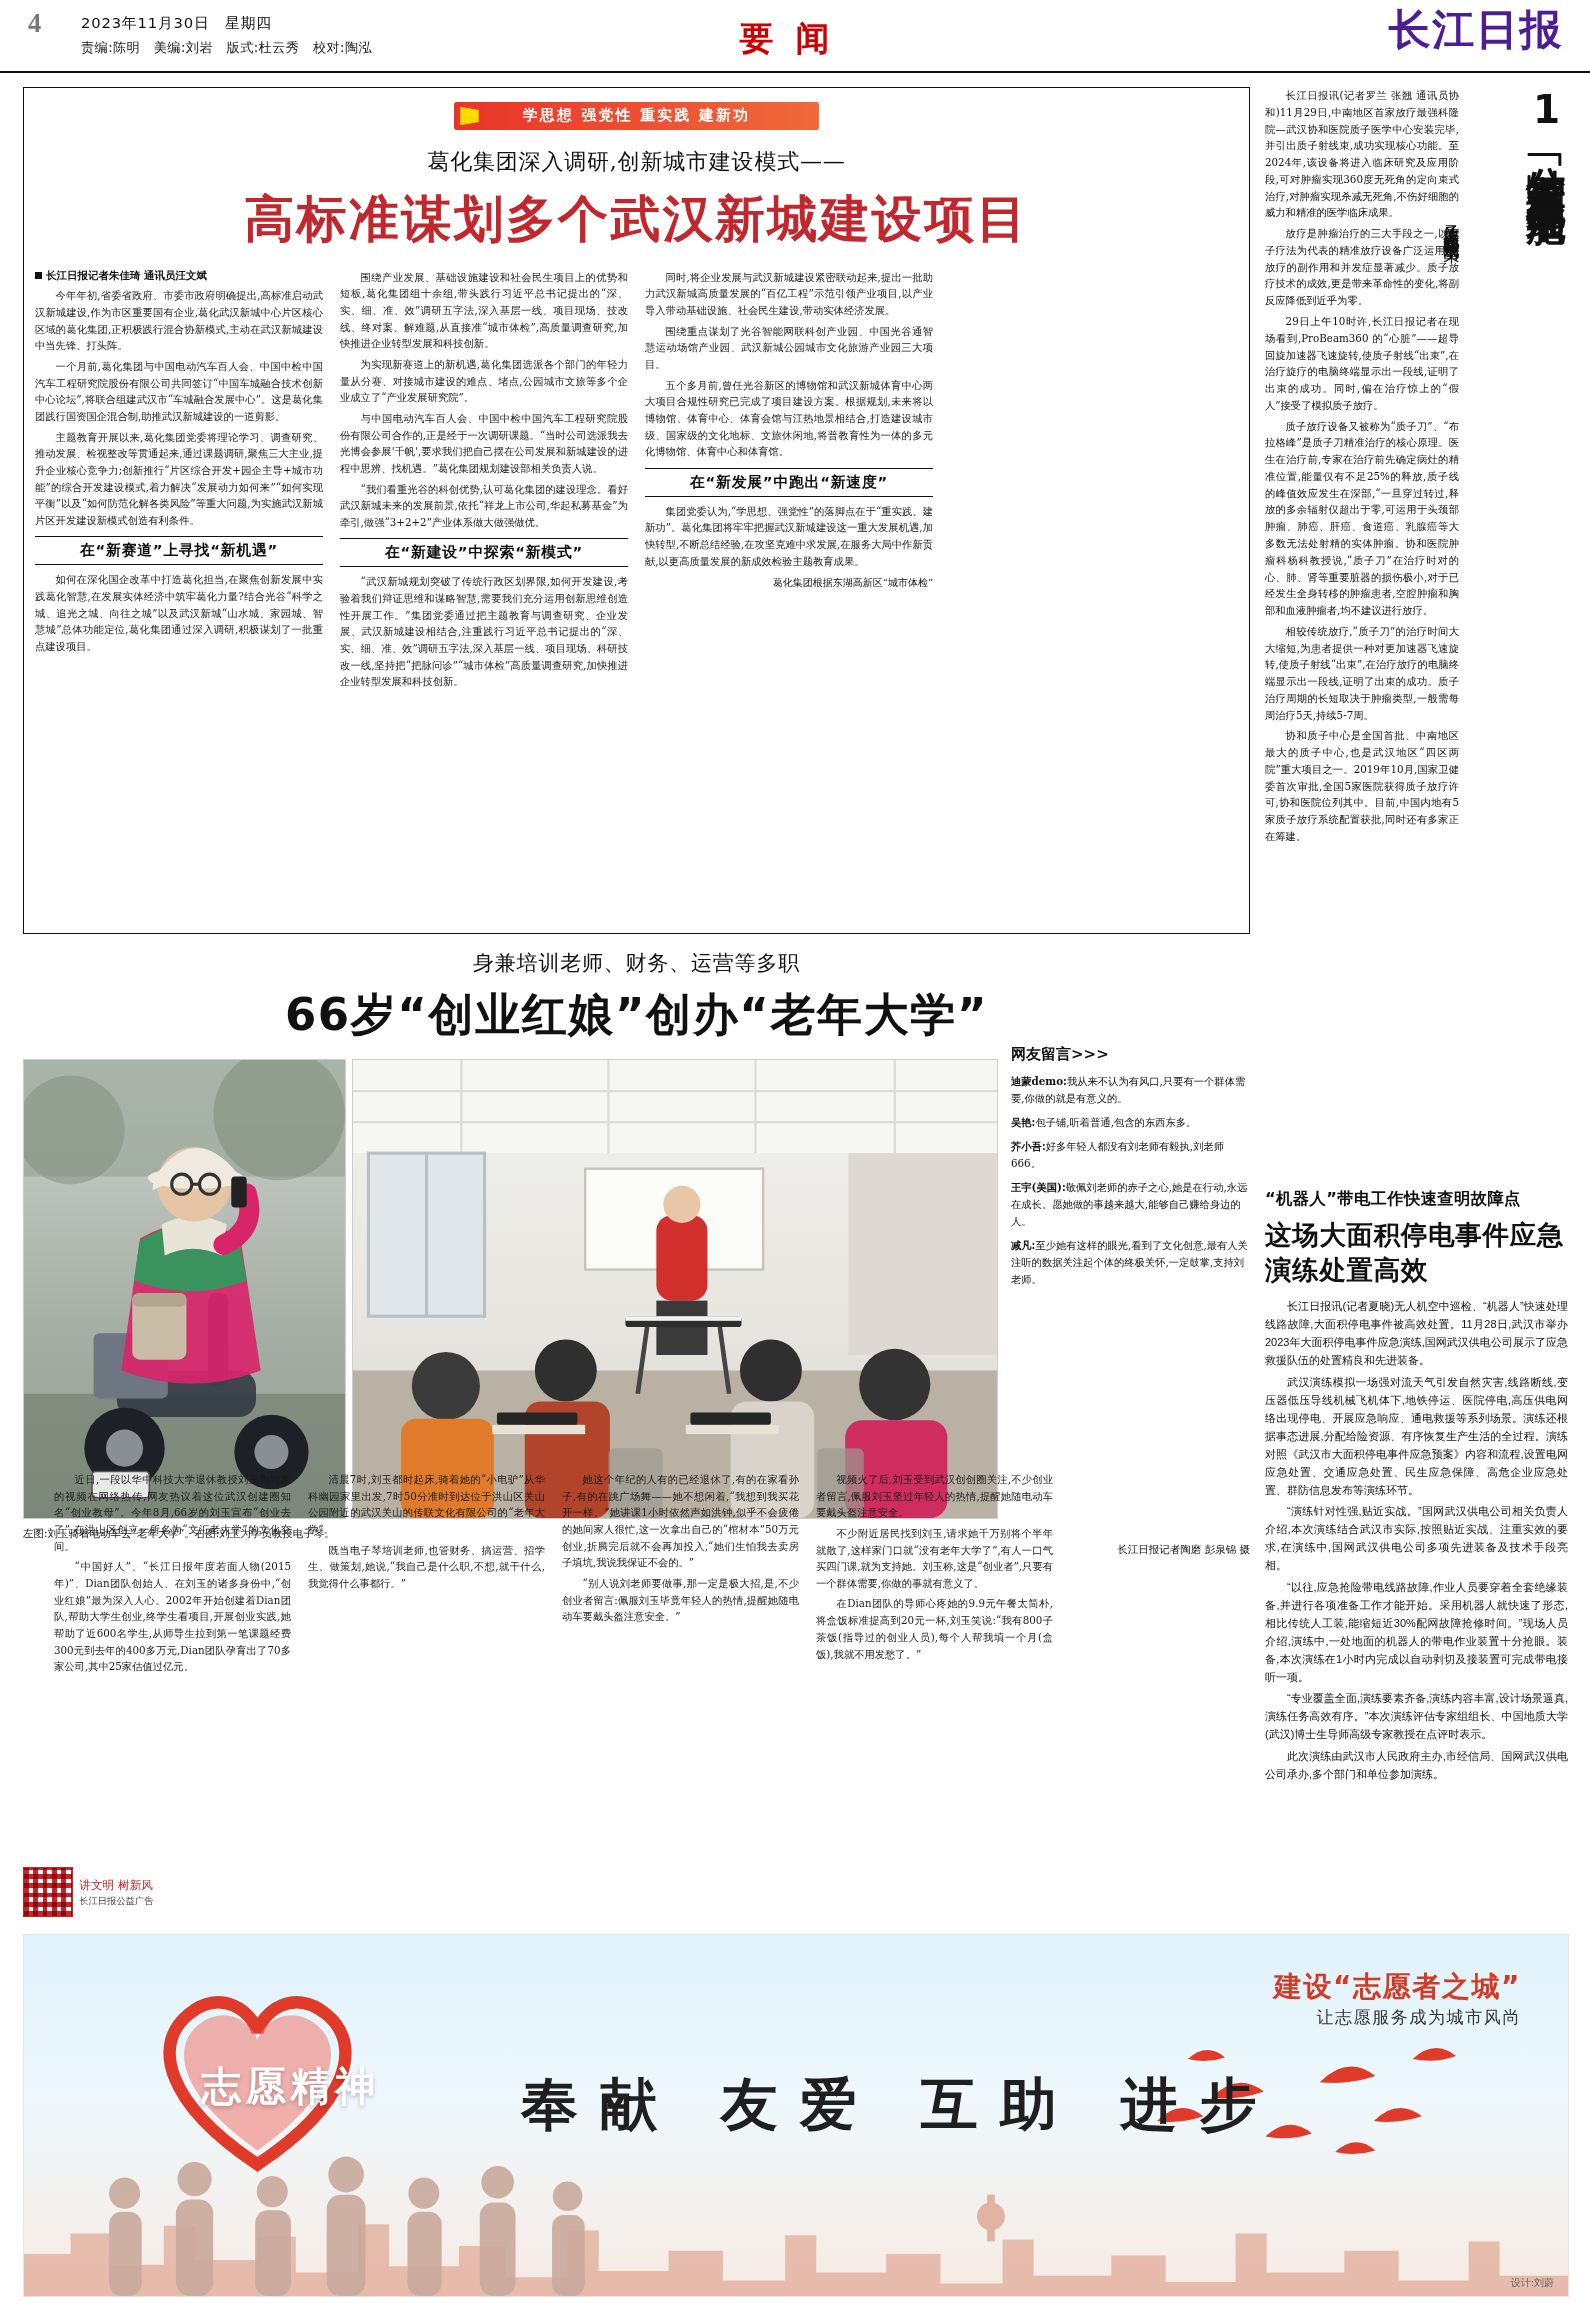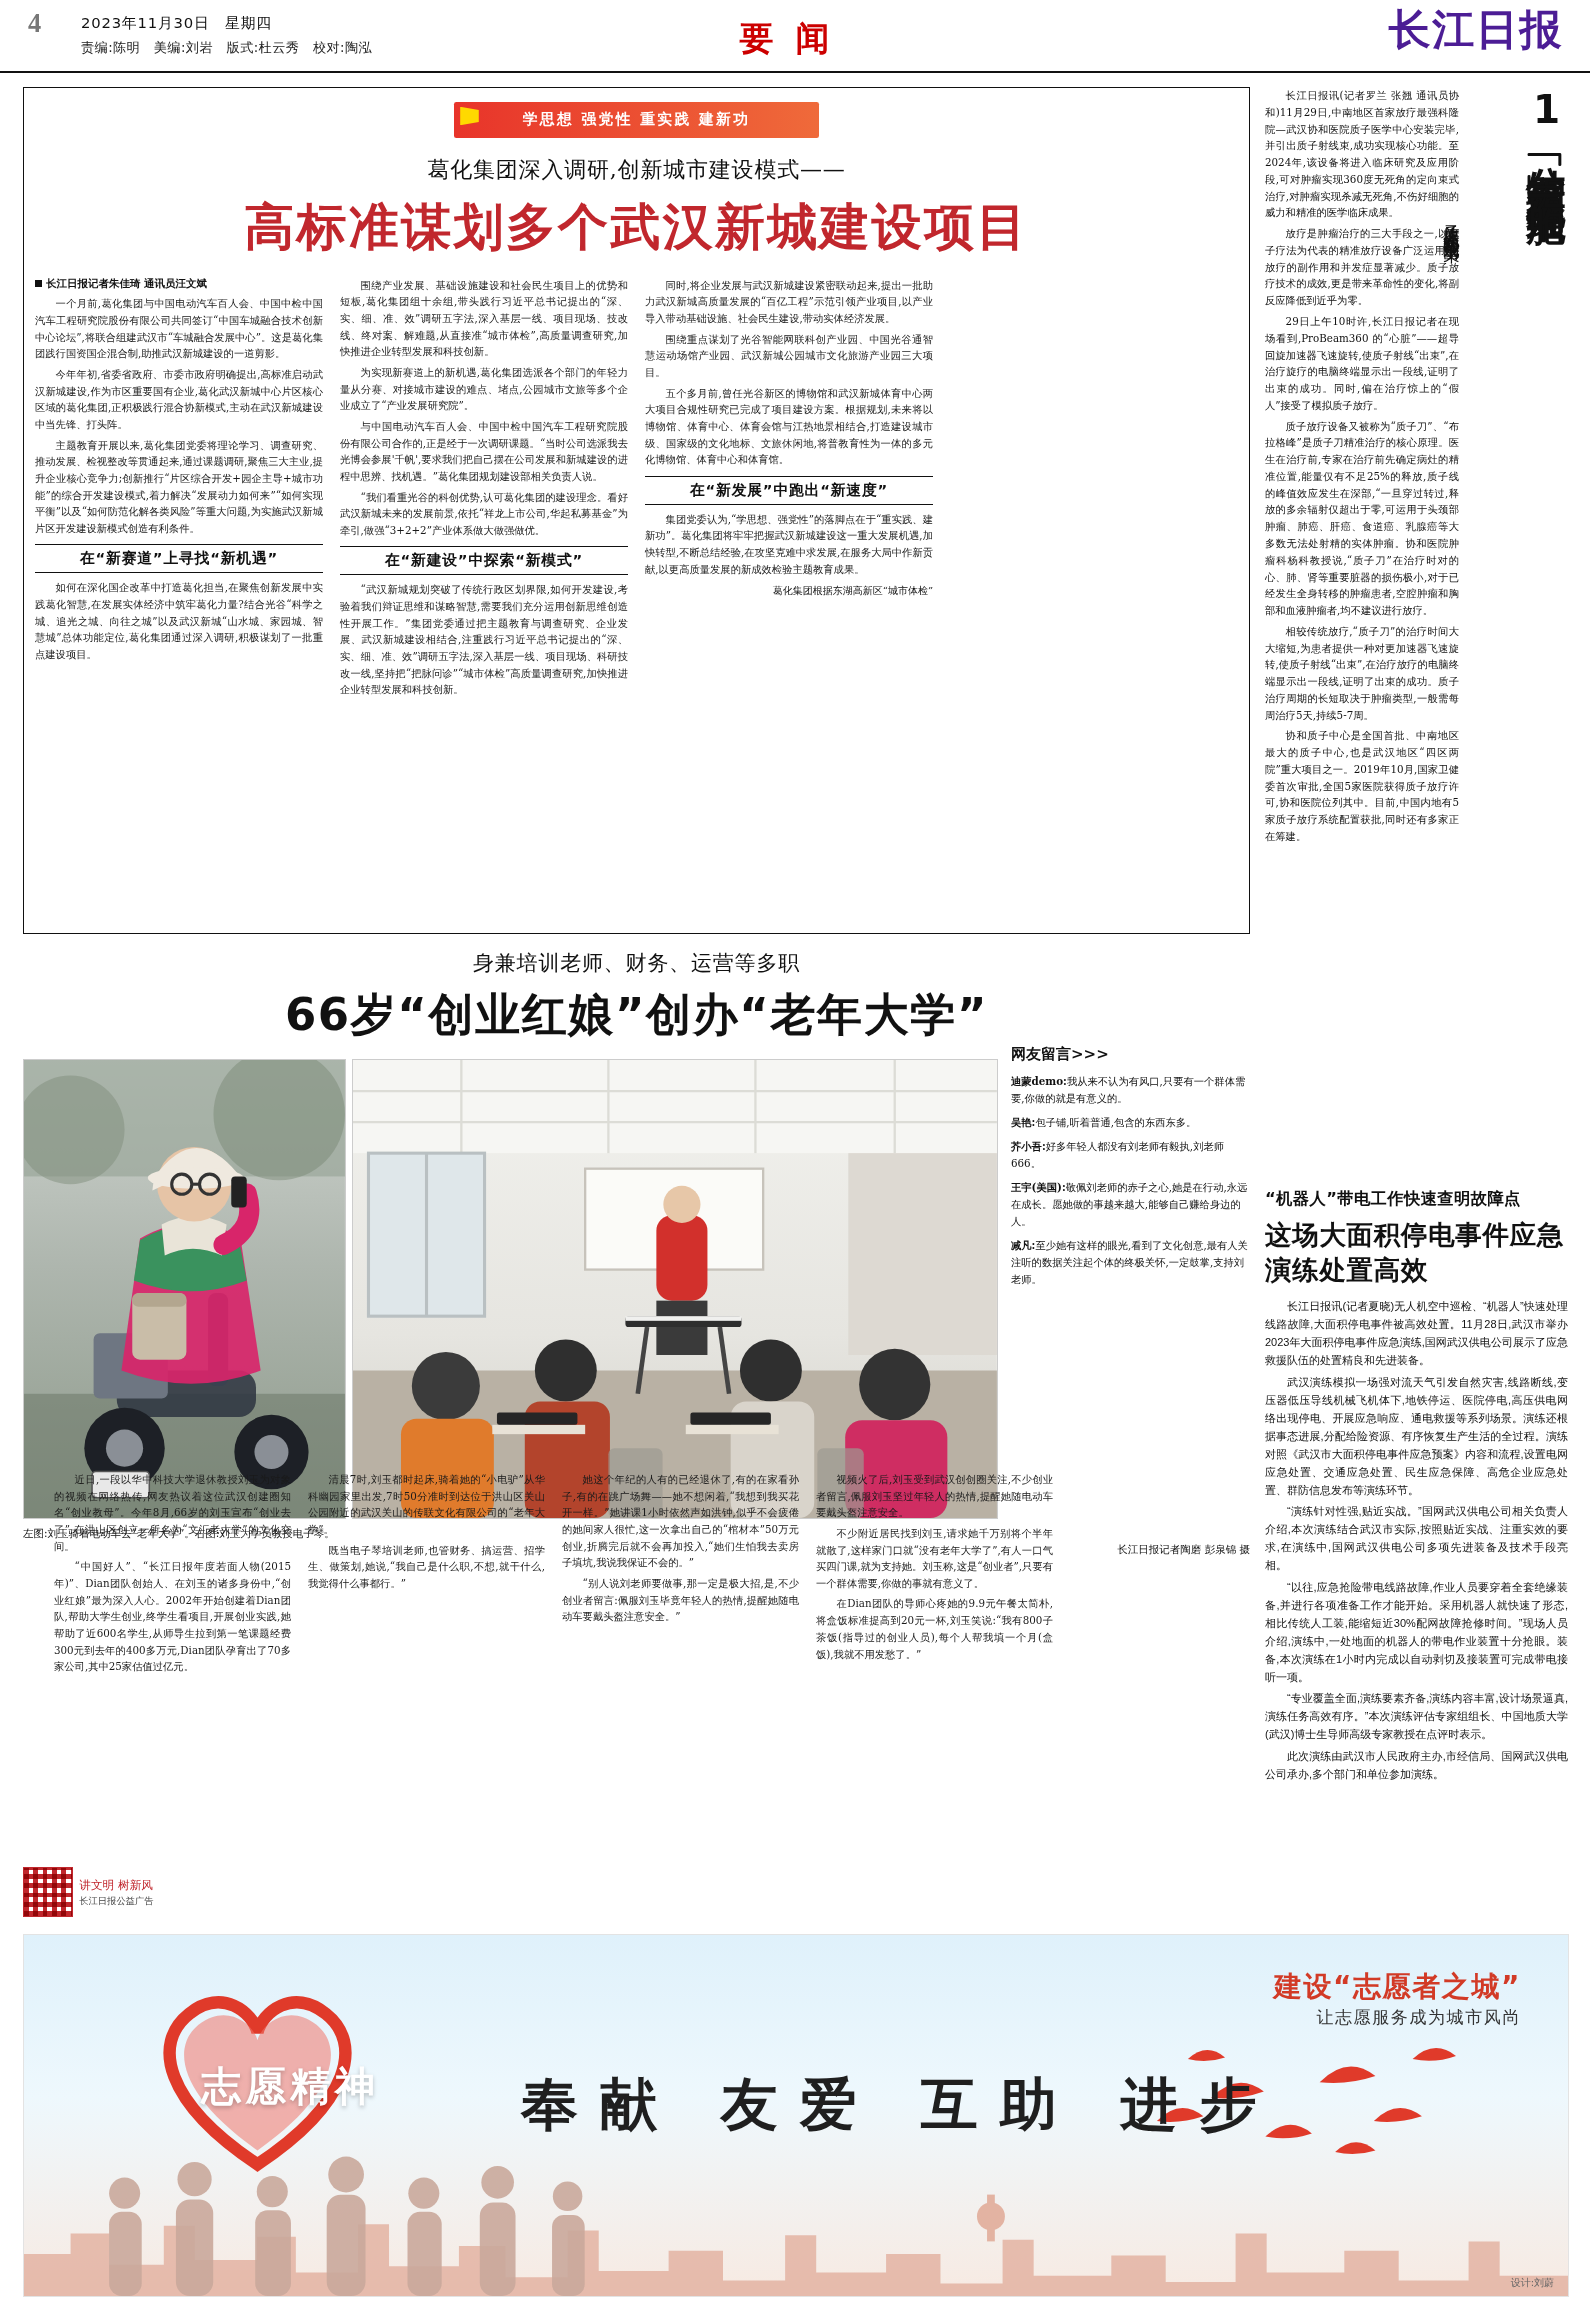--- a/index.html
+++ b/index.html
@@ -96,21 +96,21 @@
     left: 23px; top: 87px;
     width: 1227px;
     height: 847px;
     border: 1.6px solid #111;
     box-sizing: border-box;
     padding: 7.8px 11px;
   }
   .banner {
     margin: 6.2px auto 0;
     width: 365px;
-    height: 36px;
+    height: 28px;
     background: linear-gradient(90deg,#e8342a 0%, #ef6a3a 100%);
     border-radius: 2.3px;
     display: flex;
     align-items: center;
     justify-content: center;
     color: #fff;
     font-size: 14.8px;
     font-weight: bold;
     letter-spacing: 2.3px;
     position: relative;
@@ -433,22 +433,22 @@
     <div class="shoulder">葛化集团深入调研,创新城市建设模式——</div>
     <div class="headline-main">高标准谋划多个武汉新城建设项目</div>
 
     <div class="main-cols">
 
       <div class="main-col">
         <div class="byline">
           <span class="sq"></span><span>长江日报记者朱佳琦 通讯员汪文斌</span>
         </div>
         <div class="col-text">
+          <p>今年年初,省委省政府、市委市政府明确提出,高标准启动武汉新城建设,作为市区重要国有企业,葛化武汉新城中心片区核心区域的葛化集团,正积极践行混合协新模式,主动在武汉新城建设中当先锋、打头阵。</p>
           <p>一个月前,葛化集团与中国电动汽车百人会、中国中检中国汽车工程研究院股份有限公司共同签订“中国车城融合技术创新中心论坛”,将联合组建武汉市“车城融合发展中心”。这是葛化集团践行国资国企混合制,助推武汉新城建设的一道剪影。</p>
-          <p>今年年初,省委省政府、市委市政府明确提出,高标准启动武汉新城建设,作为市区重要国有企业,葛化武汉新城中心片区核心区域的葛化集团,正积极践行混合协新模式,主动在武汉新城建设中当先锋、打头阵。</p>
           <p>主题教育开展以来,葛化集团党委将理论学习、调查研究、推动发展、检视整改等贯通起来,通过课题调研,聚焦三大主业,提升企业核心竞争力;创新推行“片区综合开发+园企主导+城市功能”的综合开发建设模式,着力解决“发展动力如何来”“如何实现平衡”以及“如何防范化解各类风险”等重大问题,为实施武汉新城片区开发建设新模式创造有利条件。</p>
         </div>
         <div class="sub-head">在“新赛道”上寻找“新机遇”</div>
         <div class="col-text">
           <p>如何在深化国企改革中打造葛化担当,在聚焦创新发展中实践葛化智慧,在发展实体经济中筑牢葛化力量?结合光谷“科学之城、追光之城、向往之城”以及武汉新城“山水城、家园城、智慧城”总体功能定位,葛化集团通过深入调研,积极谋划了一批重点建设项目。</p>
         </div>
       </div>
 
       <div class="main-col">
         <div class="col-text">

